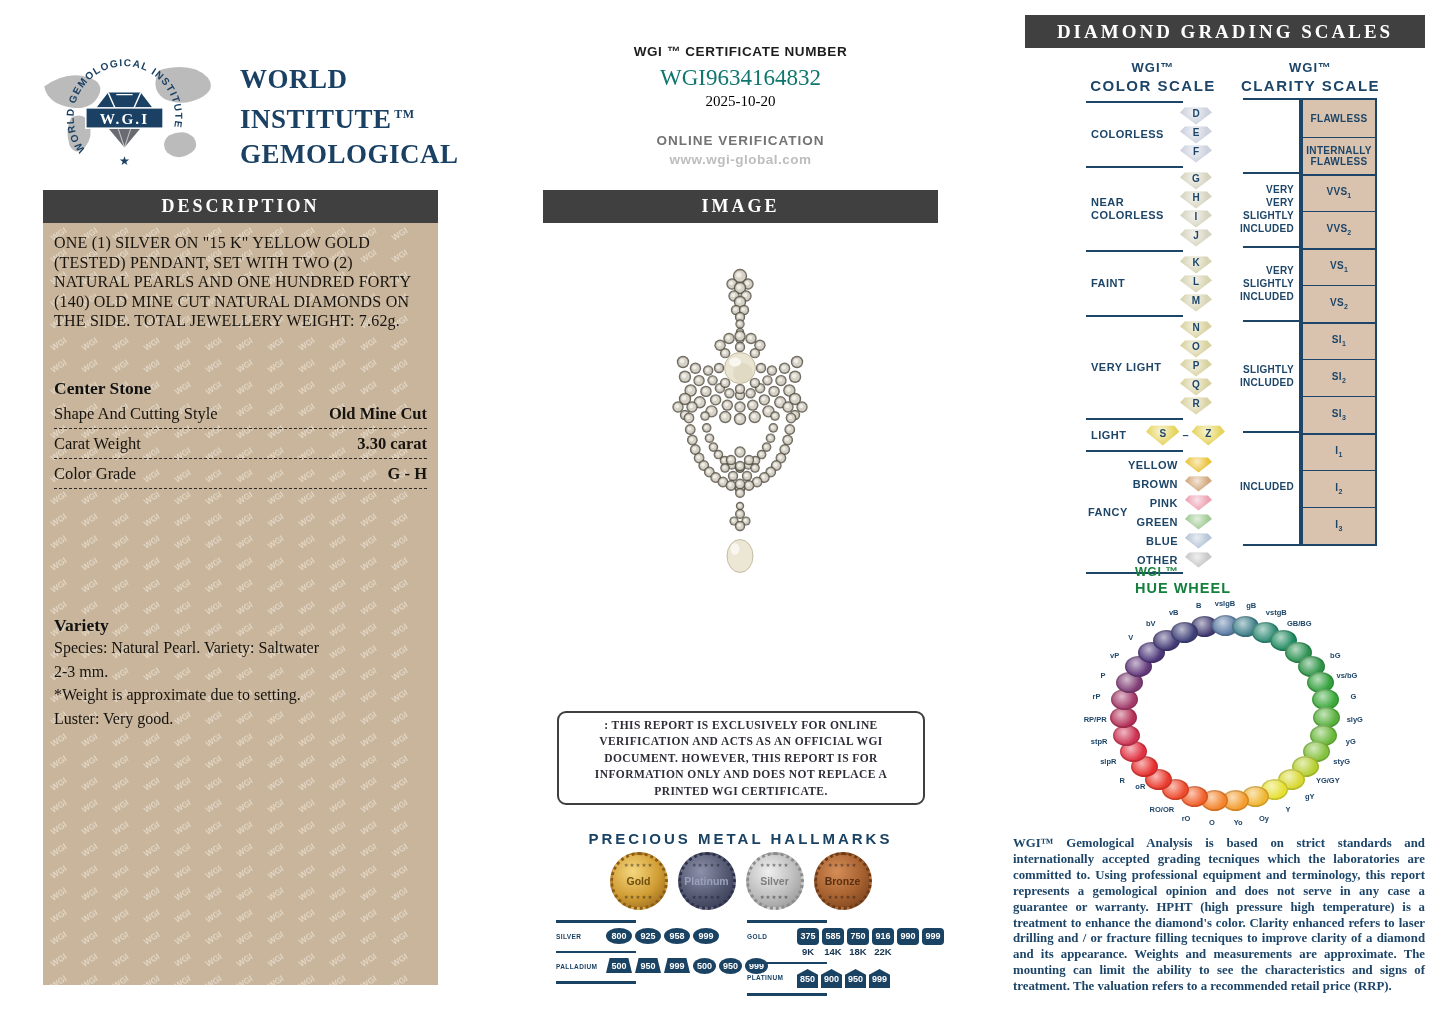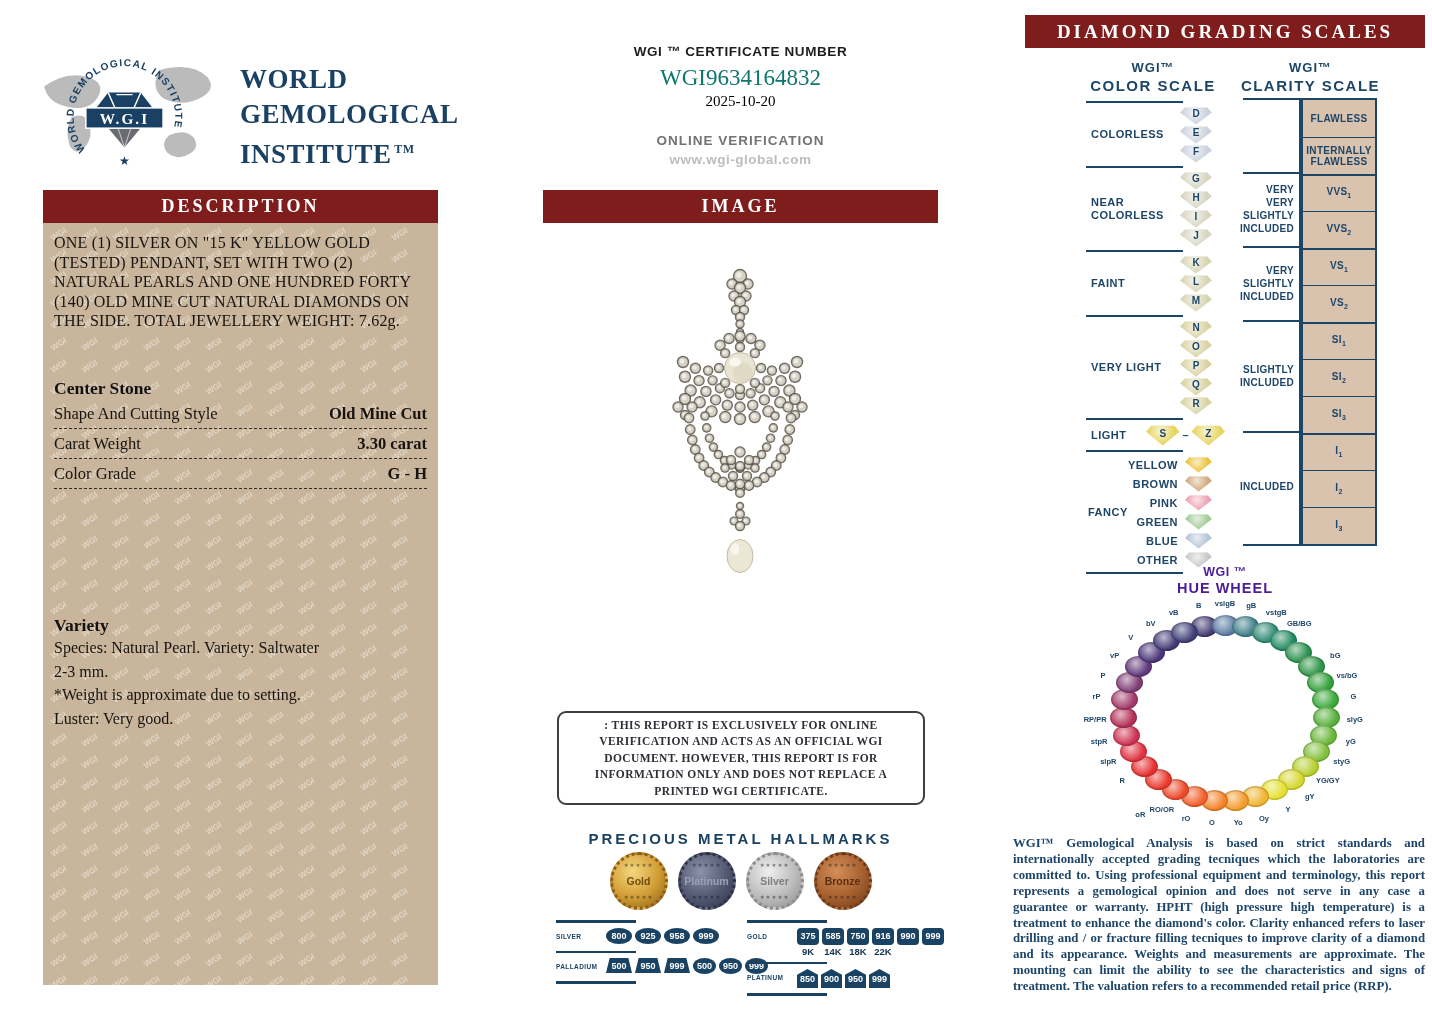--- a/index.html
+++ b/index.html
@@ -1,21 +1,21 @@
 <!DOCTYPE html>
 <html><head>
 <meta charset="utf-8">
 <style>
   * { margin:0; padding:0; box-sizing:border-box; }
   html,body { background:#fff; }
   .page { position:relative; width:1432px; height:1012px; background:#fff; overflow:hidden;
           font-family:"Liberation Sans", sans-serif; }
 
   
-  .bar { position:absolute; height:33px; background:#7f1d1d; color:#fff; display:flex;
+  .bar { position:absolute; height:33px; background:#404040; color:#fff; display:flex;
          align-items:center; justify-content:center; font-family:"Liberation Serif", serif;
          font-weight:bold; font-size:18px; letter-spacing:3px; }
   .desc-bar  { left:43px;  top:190px; width:395px; }
   .image-bar { left:543px; top:190px; width:395px; }
   .grading-bar { left:1025px; top:15px; width:400px; font-size:19px; }
 
   
   .logo { position:absolute; left:40px; top:54px; width:175px; height:124px; }
   .brand-title { position:absolute; left:240px; top:62px; font-family:"Liberation Serif", serif;
                  font-weight:bold; font-size:27px; line-height:35px; color:#1a4164; letter-spacing:.5px; }
@@ -108,22 +108,22 @@
                text-align:right; font-weight:bold; font-size:10px; letter-spacing:.3px; line-height:13px; color:#1d4568; }
   .cl-rule { position:absolute; left:0; width:58px; height:2px; background:#1d4568; }
   .cl-boxes { width:76px; border:2px solid #1d4568; display:flex; flex-direction:column; }
   .cl-cell { height:37px; background:#d9c3af; display:flex; align-items:center; justify-content:center;
              text-align:center; font-weight:bold; font-size:10px; letter-spacing:.3px; line-height:11px;
              color:#1d4568; border-top:1px solid #1d4568; padding:0 3px; }
   .cl-cell.first { border-top:none; } .cl-cell.grp { border-top:2px solid #1d4568; }
   .cl-cell sub { font-size:7px; }
 
   
-  .wheel-head { position:absolute; left:1135px; top:565px; width:180px; text-align:center;
-                color:#4c1d95; font-weight:bold; }
+  .wheel-head { position:absolute; left:1135px; top:565px; width:180px; text-align:left;
+                color:#15803d; font-weight:bold; }
   .wheel-head .l1 { font-size:12.5px; letter-spacing:.5px; }
   .wheel-head .l2 { font-size:14.5px; letter-spacing:1px; margin-top:1px; }
   .hue-wheel { position:absolute; left:1060px; top:598px; width:330px; height:240px; }
   .hw-stone { position:absolute; width:27px; height:21px; border-radius:50%;
               box-shadow:inset 0 0 0 1.5px rgba(0,0,0,.15); }
   .hw-label { position:absolute; width:56px; text-align:center; font-weight:bold; font-size:7.5px; color:#1d4568; }
 
   .footer-par { position:absolute; left:1013px; top:836px; width:412px; text-align:justify;
                 font-family:"Liberation Serif", serif; font-weight:bold; font-size:12.8px;
                 line-height:15.9px; color:#1d4568; }
@@ -150,22 +150,22 @@
       <polygon points="52,56 112,56 82,92" fill="#6a6a72"></polygon>
       <path d="M82,92 L70,56 M82,92 L94,56" stroke="#ffffff" stroke-width="1" opacity="0.6" fill="none"></path>
     </g>
     <rect x="44" y="53" width="76" height="20" fill="#1a4164" stroke="#ffffff" stroke-width="1.5"></rect>
     <text x="82" y="68.5" text-anchor="middle" font-family="Liberation Serif, serif" font-weight="bold" font-size="15" letter-spacing="2" fill="#ffffff">W.G.I</text>
     <text x="82" y="109" text-anchor="middle" font-size="12" fill="#1a4164">★</text>
   </svg>
 
   <div class="brand-title">
     <div>WORLD</div>
+    <div><span>INSTITUTE</span> <sup>TM</sup></div>
     <div>GEMOLOGICAL</div>
-    <div><span>INSTITUTE</span> <sup>TM</sup></div>
   </div>
 
   <div class="bar desc-bar">DESCRIPTION</div>
 
   <div class="tan-panel">
     <div class="watermark"><span>WGI</span><span>WGI</span><span>WGI</span><span>WGI</span><span>WGI</span><span>WGI</span><span>WGI</span><span>WGI</span><span>WGI</span><span>WGI</span><span>WGI</span><span>WGI</span><span>WGI</span><span>WGI</span><span>WGI</span><span>WGI</span><span>WGI</span><span>WGI</span><span>WGI</span><span>WGI</span><span>WGI</span><span>WGI</span><span>WGI</span><span>WGI</span><span>WGI</span><span>WGI</span><span>WGI</span><span>WGI</span><span>WGI</span><span>WGI</span><span>WGI</span><span>WGI</span><span>WGI</span><span>WGI</span><span>WGI</span><span>WGI</span><span>WGI</span><span>WGI</span><span>WGI</span><span>WGI</span><span>WGI</span><span>WGI</span><span>WGI</span><span>WGI</span><span>WGI</span><span>WGI</span><span>WGI</span><span>WGI</span><span>WGI</span><span>WGI</span><span>WGI</span><span>WGI</span><span>WGI</span><span>WGI</span><span>WGI</span><span>WGI</span><span>WGI</span><span>WGI</span><span>WGI</span><span>WGI</span><span>WGI</span><span>WGI</span><span>WGI</span><span>WGI</span><span>WGI</span><span>WGI</span><span>WGI</span><span>WGI</span><span>WGI</span><span>WGI</span><span>WGI</span><span>WGI</span><span>WGI</span><span>WGI</span><span>WGI</span><span>WGI</span><span>WGI</span><span>WGI</span><span>WGI</span><span>WGI</span><span>WGI</span><span>WGI</span><span>WGI</span><span>WGI</span><span>WGI</span><span>WGI</span><span>WGI</span><span>WGI</span><span>WGI</span><span>WGI</span><span>WGI</span><span>WGI</span><span>WGI</span><span>WGI</span><span>WGI</span><span>WGI</span><span>WGI</span><span>WGI</span><span>WGI</span><span>WGI</span><span>WGI</span><span>WGI</span><span>WGI</span><span>WGI</span><span>WGI</span><span>WGI</span><span>WGI</span><span>WGI</span><span>WGI</span><span>WGI</span><span>WGI</span><span>WGI</span><span>WGI</span><span>WGI</span><span>WGI</span><span>WGI</span><span>WGI</span><span>WGI</span><span>WGI</span><span>WGI</span><span>WGI</span><span>WGI</span><span>WGI</span><span>WGI</span><span>WGI</span><span>WGI</span><span>WGI</span><span>WGI</span><span>WGI</span><span>WGI</span><span>WGI</span><span>WGI</span><span>WGI</span><span>WGI</span><span>WGI</span><span>WGI</span><span>WGI</span><span>WGI</span><span>WGI</span><span>WGI</span><span>WGI</span><span>WGI</span><span>WGI</span><span>WGI</span><span>WGI</span><span>WGI</span><span>WGI</span><span>WGI</span><span>WGI</span><span>WGI</span><span>WGI</span><span>WGI</span><span>WGI</span><span>WGI</span><span>WGI</span><span>WGI</span><span>WGI</span><span>WGI</span><span>WGI</span><span>WGI</span><span>WGI</span><span>WGI</span><span>WGI</span><span>WGI</span><span>WGI</span><span>WGI</span><span>WGI</span><span>WGI</span><span>WGI</span><span>WGI</span><span>WGI</span><span>WGI</span><span>WGI</span><span>WGI</span><span>WGI</span><span>WGI</span><span>WGI</span><span>WGI</span><span>WGI</span><span>WGI</span><span>WGI</span><span>WGI</span><span>WGI</span><span>WGI</span><span>WGI</span><span>WGI</span><span>WGI</span><span>WGI</span><span>WGI</span><span>WGI</span><span>WGI</span><span>WGI</span><span>WGI</span><span>WGI</span><span>WGI</span><span>WGI</span><span>WGI</span><span>WGI</span><span>WGI</span><span>WGI</span><span>WGI</span><span>WGI</span><span>WGI</span><span>WGI</span><span>WGI</span><span>WGI</span><span>WGI</span><span>WGI</span><span>WGI</span><span>WGI</span><span>WGI</span><span>WGI</span><span>WGI</span><span>WGI</span><span>WGI</span><span>WGI</span><span>WGI</span><span>WGI</span><span>WGI</span><span>WGI</span><span>WGI</span><span>WGI</span><span>WGI</span><span>WGI</span><span>WGI</span><span>WGI</span><span>WGI</span><span>WGI</span><span>WGI</span><span>WGI</span><span>WGI</span><span>WGI</span><span>WGI</span><span>WGI</span><span>WGI</span><span>WGI</span><span>WGI</span><span>WGI</span><span>WGI</span><span>WGI</span><span>WGI</span><span>WGI</span><span>WGI</span><span>WGI</span><span>WGI</span><span>WGI</span><span>WGI</span><span>WGI</span><span>WGI</span><span>WGI</span><span>WGI</span><span>WGI</span><span>WGI</span><span>WGI</span><span>WGI</span><span>WGI</span><span>WGI</span><span>WGI</span><span>WGI</span><span>WGI</span><span>WGI</span><span>WGI</span><span>WGI</span><span>WGI</span><span>WGI</span><span>WGI</span><span>WGI</span><span>WGI</span><span>WGI</span><span>WGI</span><span>WGI</span><span>WGI</span><span>WGI</span><span>WGI</span><span>WGI</span><span>WGI</span><span>WGI</span><span>WGI</span><span>WGI</span><span>WGI</span><span>WGI</span><span>WGI</span><span>WGI</span><span>WGI</span><span>WGI</span><span>WGI</span><span>WGI</span><span>WGI</span><span>WGI</span><span>WGI</span><span>WGI</span><span>WGI</span><span>WGI</span><span>WGI</span><span>WGI</span><span>WGI</span><span>WGI</span><span>WGI</span><span>WGI</span><span>WGI</span><span>WGI</span><span>WGI</span><span>WGI</span><span>WGI</span><span>WGI</span><span>WGI</span><span>WGI</span><span>WGI</span><span>WGI</span><span>WGI</span><span>WGI</span><span>WGI</span><span>WGI</span><span>WGI</span><span>WGI</span><span>WGI</span><span>WGI</span><span>WGI</span><span>WGI</span><span>WGI</span><span>WGI</span><span>WGI</span><span>WGI</span><span>WGI</span><span>WGI</span><span>WGI</span><span>WGI</span><span>WGI</span><span>WGI</span><span>WGI</span><span>WGI</span><span>WGI</span><span>WGI</span><span>WGI</span><span>WGI</span><span>WGI</span><span>WGI</span><span>WGI</span><span>WGI</span><span>WGI</span><span>WGI</span><span>WGI</span><span>WGI</span><span>WGI</span><span>WGI</span><span>WGI</span><span>WGI</span><span>WGI</span><span>WGI</span><span>WGI</span><span>WGI</span><span>WGI</span><span>WGI</span><span>WGI</span><span>WGI</span><span>WGI</span><span>WGI</span><span>WGI</span><span>WGI</span><span>WGI</span><span>WGI</span><span>WGI</span><span>WGI</span><span>WGI</span><span>WGI</span><span>WGI</span><span>WGI</span><span>WGI</span><span>WGI</span><span>WGI</span><span>WGI</span><span>WGI</span><span>WGI</span><span>WGI</span><span>WGI</span><span>WGI</span><span>WGI</span><span>WGI</span><span>WGI</span><span>WGI</span><span>WGI</span><span>WGI</span><span>WGI</span><span>WGI</span><span>WGI</span><span>WGI</span><span>WGI</span><span>WGI</span><span>WGI</span><span>WGI</span><span>WGI</span><span>WGI</span><span>WGI</span><span>WGI</span><span>WGI</span><span>WGI</span><span>WGI</span><span>WGI</span><span>WGI</span><span>WGI</span><span>WGI</span><span>WGI</span><span>WGI</span><span>WGI</span><span>WGI</span><span>WGI</span><span>WGI</span><span>WGI</span><span>WGI</span><span>WGI</span><span>WGI</span><span>WGI</span><span>WGI</span><span>WGI</span><span>WGI</span><span>WGI</span><span>WGI</span><span>WGI</span><span>WGI</span><span>WGI</span></div>
     <div class="panel-content">
       <p class="desc-text">ONE (1) SILVER ON "15 K" YELLOW GOLD (TESTED) PENDANT, SET WITH TWO (2) NATURAL PEARLS AND ONE HUNDRED FORTY (140) OLD MINE CUT NATURAL DIAMONDS ON THE SIDE. TOTAL JEWELLERY WEIGHT: 7.62g.</p>
       <div class="cs-block">
         <h3>Center Stone</h3>
@@ -885,21 +885,21 @@
       <div class="hw-label" style="left: 175.917px; top: 215.955px;">Oy</div>
       <div class="hw-stone" style="left: 161.819px; top: 192.049px; background: radial-gradient(circle at 40% 35%, rgba(255, 255, 255, 0.65), rgba(255, 255, 255, 0) 60%), rgb(244, 156, 45);"></div>
       <div class="hw-label" style="left: 150.152px; top: 220.436px;">Yo</div>
       <div class="hw-stone" style="left: 141.181px; top: 192.049px; background: radial-gradient(circle at 40% 35%, rgba(255, 255, 255, 0.65), rgba(255, 255, 255, 0) 60%), rgb(244, 131, 42);"></div>
       <div class="hw-label" style="left: 123.848px; top: 220.436px;">O</div>
       <div class="hw-stone" style="left: 120.965px; top: 188.464px; background: radial-gradient(circle at 40% 35%, rgba(255, 255, 255, 0.65), rgba(255, 255, 255, 0) 60%), rgb(242, 96, 43);"></div>
       <div class="hw-label" style="left: 98.0828px; top: 215.955px;">rO</div>
       <div class="hw-stone" style="left: 101.999px; top: 181.443px; background: radial-gradient(circle at 40% 35%, rgba(255, 255, 255, 0.65), rgba(255, 255, 255, 0) 60%), rgb(238, 74, 44);"></div>
       <div class="hw-label" style="left: 73.9107px; top: 207.178px;">RO/OR</div>
       <div class="hw-stone" style="left: 85.06px; top: 171.271px; background: radial-gradient(circle at 40% 35%, rgba(255, 255, 255, 0.65), rgba(255, 255, 255, 0) 60%), rgb(234, 58, 45);"></div>
-      <div class="hw-label" style="left: 52.3216px; top: 212px;">oR</div>
+      <div class="hw-label" style="left: 52.3216px; top: 184px;">oR</div>
       <div class="hw-stone" style="left: 70.8409px; top: 158.365px; background: radial-gradient(circle at 40% 35%, rgba(255, 255, 255, 0.65), rgba(255, 255, 255, 0) 60%), rgb(230, 49, 48);"></div>
       <div class="hw-label" style="left: 34.1992px; top: 178.332px;">R</div>
       <div class="hw-stone" style="left: 59.9239px; top: 143.255px; background: radial-gradient(circle at 40% 35%, rgba(255, 255, 255, 0.65), rgba(255, 255, 255, 0) 60%), rgb(224, 51, 67);"></div>
       <div class="hw-label" style="left: 20.2854px; top: 159.443px;">slpR</div>
       <div class="hw-stone" style="left: 52.7561px; top: 126.557px; background: radial-gradient(circle at 40% 35%, rgba(255, 255, 255, 0.65), rgba(255, 255, 255, 0) 60%), rgb(205, 51, 83);"></div>
       <div class="hw-label" style="left: 11.15px; top: 138.572px;">stpR</div>
       <div class="hw-stone" style="left: 49.6309px; top: 108.957px; background: radial-gradient(circle at 40% 35%, rgba(255, 255, 255, 0.65), rgba(255, 255, 255, 0) 60%), rgb(180, 49, 88);"></div>
       <div class="hw-label" style="left: 7.16685px; top: 116.571px;">RP/PR</div>
       <div class="hw-stone" style="left: 50.6762px; top: 91.1744px; background: radial-gradient(circle at 40% 35%, rgba(255, 255, 255, 0.65), rgba(255, 255, 255, 0) 60%), rgb(163, 58, 105);"></div>
       <div class="hw-label" style="left: 8.49912px; top: 94.3429px;">rP</div>

